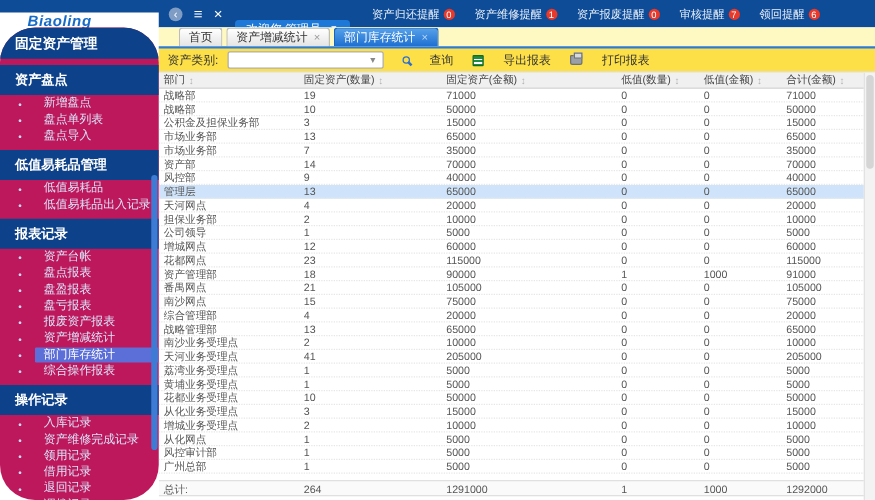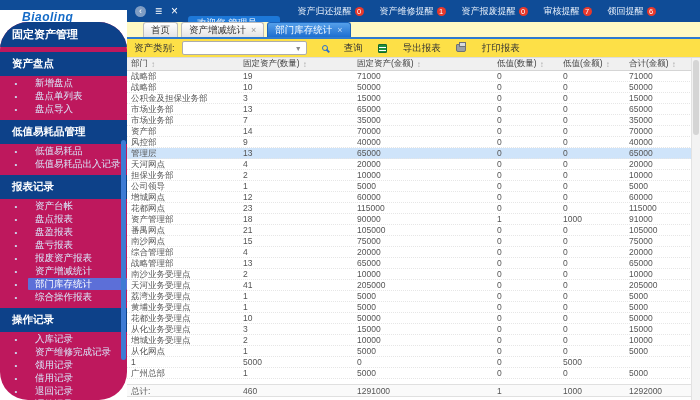--- a/index.html
+++ b/index.html
@@ -486,38 +486,39 @@
             </div>
             <div class="tr">
               <div class="td">从化网点</div>
               <div class="td">1</div>
               <div class="td">5000</div>
               <div class="td">0</div>
               <div class="td">0</div>
               <div class="td">5000</div>
             </div>
             <div class="tr">
+              <div class="td">风控审计部</div>
               <div class="td">1</div>
               <div class="td">5000</div>
               <div class="td">0</div>
               <div class="td">0</div>
               <div class="td">5000</div>
             </div>
             <div class="tr">
               <div class="td">广州总部</div>
               <div class="td">1</div>
               <div class="td">5000</div>
               <div class="td">0</div>
               <div class="td">0</div>
               <div class="td">5000</div>
             </div>
           </div>
         <div class="total-row" id="total-row">
             <div class="td">总计:</div>
-            <div class="td">460</div>
+            <div class="td">264</div>
             <div class="td">1291000</div>
             <div class="td">1</div>
             <div class="td">1000</div>
             <div class="td">1292000</div>
           </div>
         <div class="vscroll">
           <div class="vthumb"></div>
         </div>
       </div>
 

